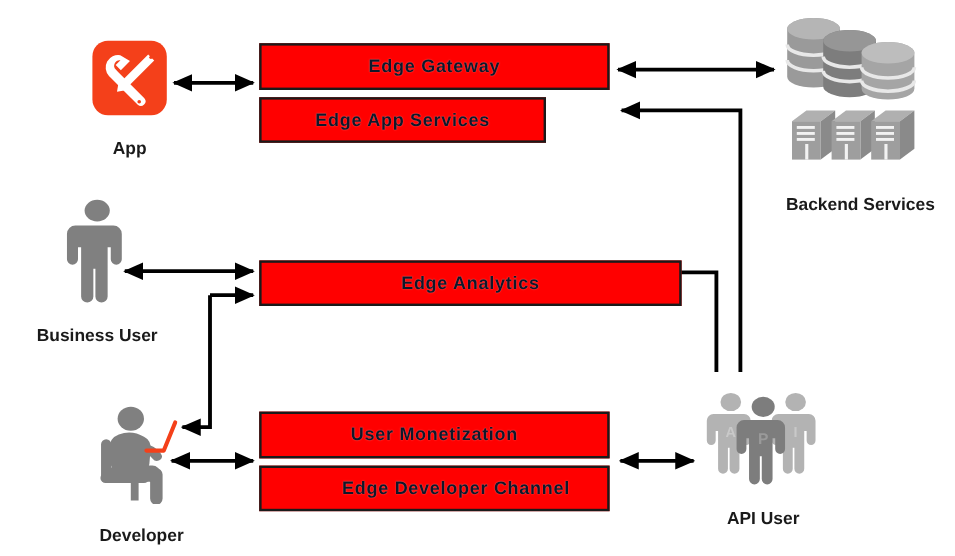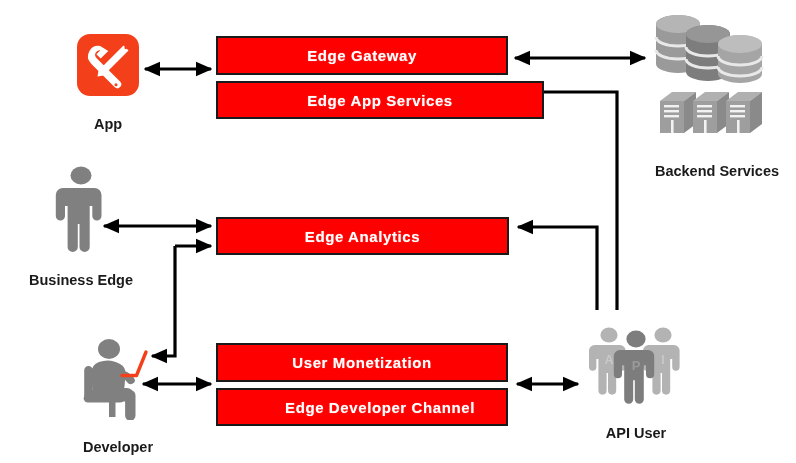--- a/index.html
+++ b/index.html
@@ -27,21 +27,21 @@
   .node-box {
     position: absolute;
     background: #FF0000;
     border: 2px solid #1a1a1a;
     box-sizing: border-box;
     display: flex;
     align-items: center;
     justify-content: center;
   }
   .node-box span {
-    color: #ffffff;
+    color: #0f172a;
     font-family: "Liberation Sans", sans-serif;
     font-weight: bold;
     font-size: 15px;
     letter-spacing: 0.6px;
     text-shadow: 0 0 1px rgba(255,255,255,0.55);
     white-space: nowrap;
   }
   .actor {
     position: absolute;
     display: flex;
@@ -104,25 +104,25 @@
 
         API Team --&gt;
       <line x1="517" y1="384" x2="578" y2="384" marker-start="url(#arrStart)" marker-end="url(#arrEnd)"></line>
     </g>
   </svg>
 
   <div class="node-box" style="left:216px; top:36px; width:292px; height:39px;">
     <span>Edge Gateway</span>
   </div>
 
-  <div class="node-box" style="left:216px; top:81px; width:328px; height:38px;">
+  <div class="node-box" style="left:216px; top:81px; width:239px; height:38px;">
     <span>Edge App Services</span>
   </div>
 
-  <div class="node-box" style="left:216px; top:217px; width:293px; height:38px;">
+  <div class="node-box" style="left:216px; top:217px; width:352px; height:38px;">
     <span>Edge Analytics</span>
   </div>
 
   <div class="node-box" style="left:216px; top:343px; width:292px; height:39px;">
     <span>User Monetization</span>
   </div>
 
   <div class="node-box" style="left:216px; top:388px; width:292px; height:38px;padding-left:36px;">
     <span>Edge Developer Channel</span>
   </div>
@@ -148,21 +148,21 @@
 
   <div class="actor" style="left:22px; top:165px; width:118px;">
     <span class="icon-wrap">
       <svg width="56" height="88" viewBox="0 0 56 88" xmlns="http://www.w3.org/2000/svg">
         <g fill="#808080">
           <ellipse cx="28" cy="10.5" rx="10.5" ry="9"></ellipse>
           <path d="M14.5 23 h27 a7 7 0 0 1 7 7 v21 a4.6 4.6 0 0 1 -9.2 0 v-10 h-2.6 v41 a5.1 5.1 0 0 1 -10.2 0 v-23 h-1.7 v23 a5.1 5.1 0 0 1 -10.2 0 v-41 h-2.6 v10 a4.6 4.6 0 0 1 -9.2 0 v-21 a7 7 0 0 1 7 -7 z"></path>
         </g>
       </svg>
     </span>
-    <div class="actor-label">Business Edge</div>
+    <div class="actor-label">Business User</div>
   </div>
 
   <div class="actor" style="left:638px; top:4px; width:158px;">
     <span class="icon-wrap">
       <svg width="150" height="140" viewBox="0 0 150 140" xmlns="http://www.w3.org/2000/svg">
 
         <g>
           <path d="M14 20 a22 9 0 0 1 44 0 v40 a22 9 0 0 1 -44 0 z" fill="#9a9a9a"></path>
           <ellipse cx="36" cy="20" rx="22" ry="9" fill="#b5b5b5"></ellipse>
           <path d="M14 33 a22 9 0 0 0 44 0" fill="none" stroke="#e8e8e8" stroke-width="3"></path>

